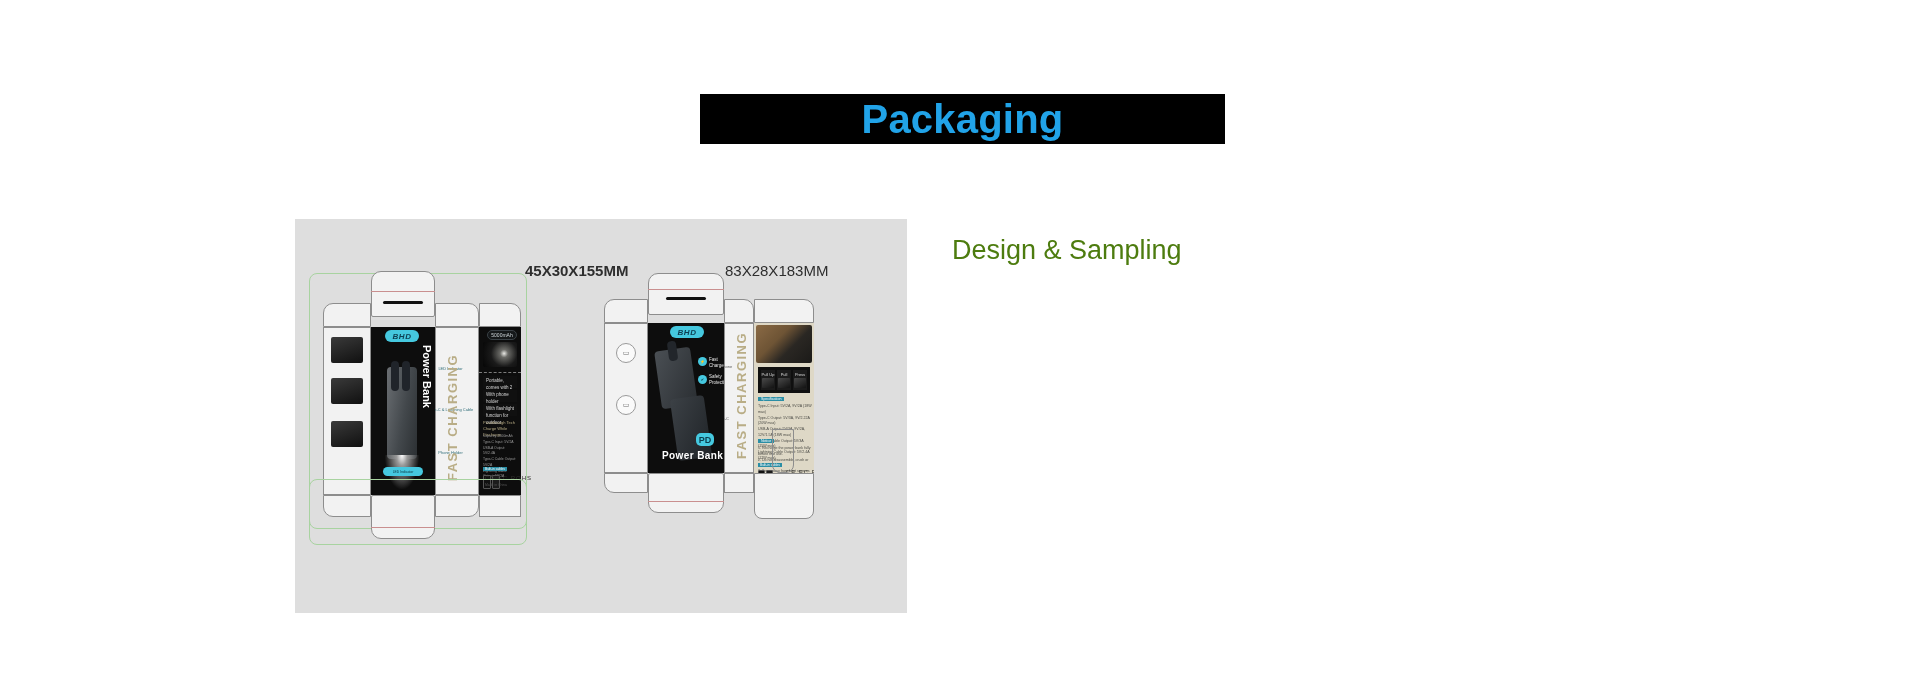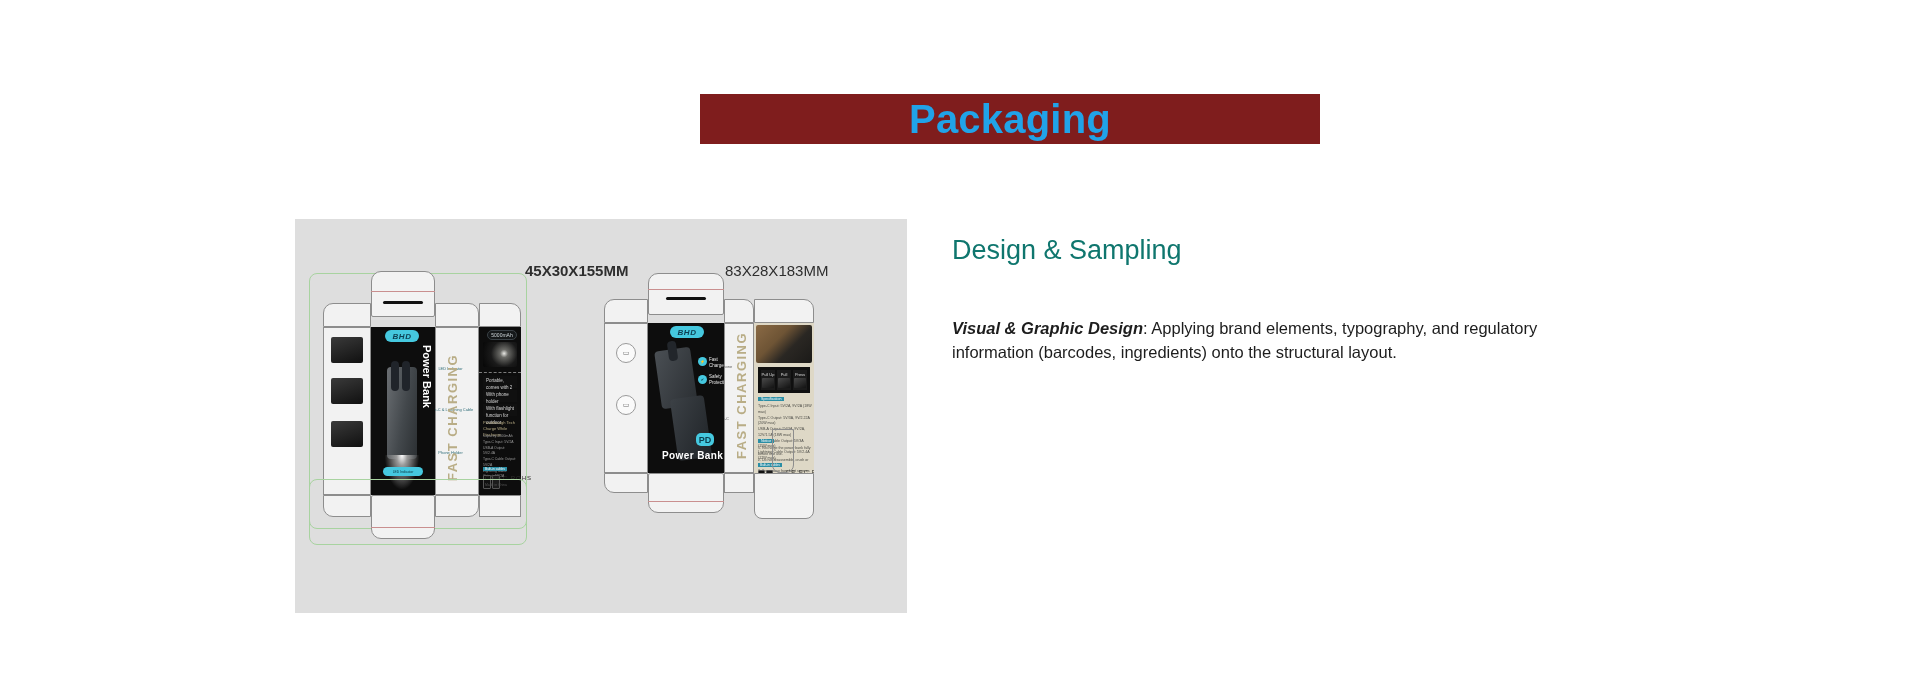--- a/index.html
+++ b/index.html
@@ -4,22 +4,22 @@
 <style>
   html,body{margin:0;padding:0;}
   body{
     width:1920px;height:696px;
     background:#ffffff;
     font-family:"Liberation Sans", sans-serif;
     overflow:hidden;position:relative;
   }
   
   #title-band{
-    position:absolute;left:700px;top:94px;width:620px;height:50px;
-    background:#7f1d1d;display:flex;align-items:center;justify-content:center;
+    position:absolute;left:700px;top:94px;width:525px;height:50px;
+    background:#000000;display:flex;align-items:center;justify-content:center;
   }
   #title-text{
     font-size:40px;font-weight:bold;color:#21a3e8;letter-spacing:.2px;
     line-height:1;
   }
   
   #artwork-panel{
     position:absolute;left:295px;top:219px;width:612px;height:394px;
     background:#dedede;overflow:hidden;
   }
@@ -93,21 +93,21 @@
   .steps{position:absolute;background:#0f0f0f;display:flex;gap:2px;padding:3px;box-sizing:border-box;}
   .step{flex:1;background:#1b1b1b;position:relative;}
   .step-t{position:absolute;top:2px;left:0;width:100%;text-align:center;color:#ddd;font-size:4px;}
   .step-img{position:absolute;left:8%;top:38%;width:84%;height:52%;background:linear-gradient(150deg,#4a4a4a,#121212);border-radius:1px;}
   .perf{position:absolute;border-top:1px dashed #7c7c7c;width:100%;}
   .pkg-mini{position:absolute;background:#111;border:1px solid #555;border-radius:1px;}
 
   
   #text-col{position:absolute;left:952px;top:234px;width:640px;}
   #section-heading{
-    font-size:27px;color:#0f766e;margin:0 0 51px 0;font-weight:normal;line-height:1.2;
+    font-size:27px;color:#4d7c0f;margin:0 0 30px 0;font-weight:normal;line-height:1.2;
   }
   .para{
     font-size:16.5px;color:#1d1d1d;line-height:1.42;margin:0 0 26px 0;
   }
   .para:last-child{margin-bottom:0;}
   .lead{font-weight:bold;font-style:italic;}
 </style>
 </head>
 <body>
 
@@ -269,16 +269,13 @@
     <div class="cut" style="left:172px;top:150px;width:22px;height:44px;border-radius:0 0 8px 8px;background:transparent;"></div>
     <div class="score" style="left:48px;top:222px;width:76px;"></div>
   </div>
 </div>
 
 <div id="text-col">
   <h2 id="section-heading">Design &amp; Sampling</h2>
 
 
 
-  <p class="para">
-    <span class="lead">Visual &amp; Graphic Design</span><span>: Applying brand elements, typography, and regulatory information (barcodes, ingredients) onto the structural layout.</span>
-  </p>
 </div>
 
 </body></html>

